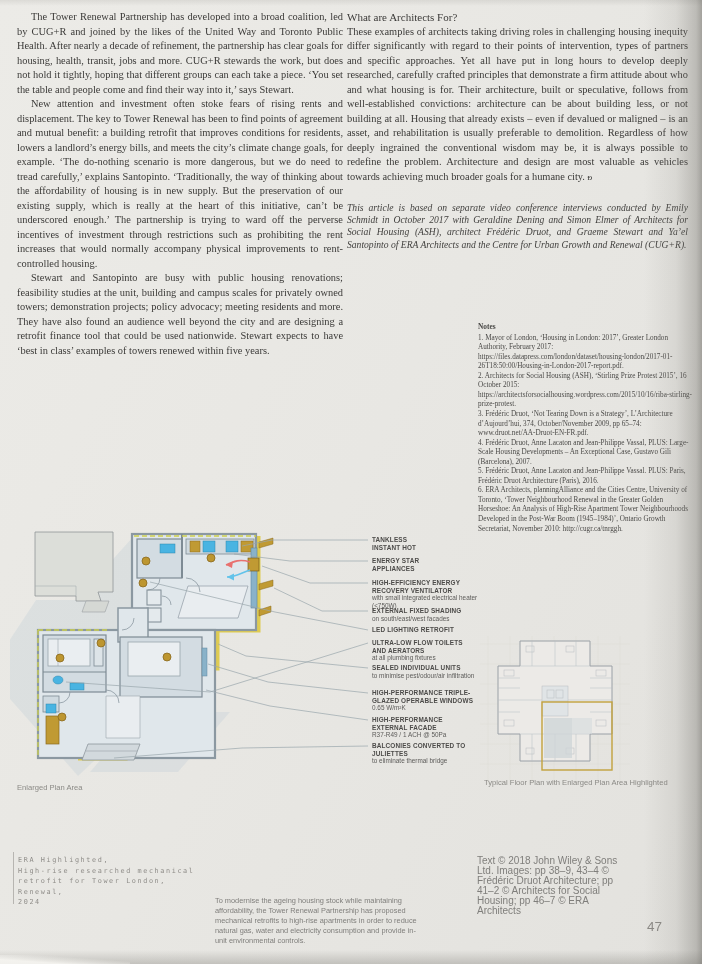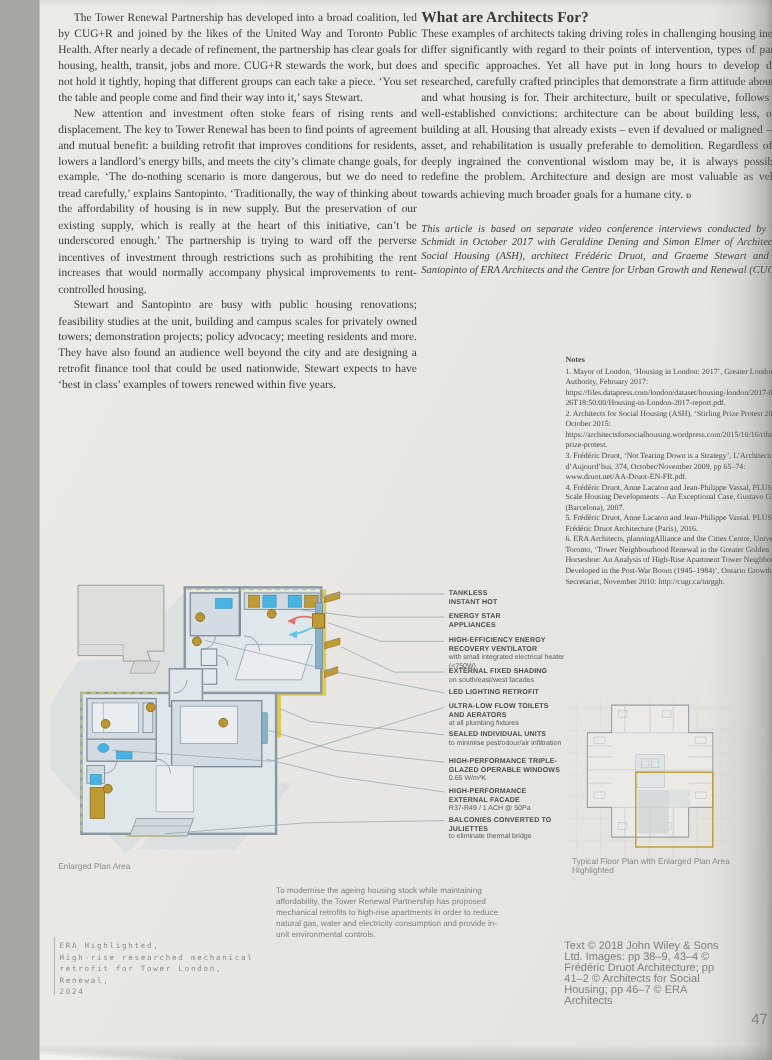--- a/index.html
+++ b/index.html
@@ -5,42 +5,41 @@
   html,body{margin:0;padding:0;}
   body{
     width:702px;height:964px;position:relative;overflow:hidden;
     background:#a9a7a3;
     font-family:"Liberation Serif","DejaVu Serif",serif;
   }
   .page{
     position:absolute;inset:0;
     background:linear-gradient(118deg,#ecebe7 0%,#e8e7e3 50%,#e3e2de 100%);
     overflow:hidden;
-    margin-left:36px;
   }
   
   .col-left{position:absolute;left:17px;top:10px;width:326px;color:#3b3a38;}
   .col-right{position:absolute;left:347px;top:10px;width:341px;color:#3b3a38;}
   .bodytext{font-size:10.4px;line-height:14.5px;text-align:justify;margin:0;}
   .bodytext.indent{text-indent:14px;}
-  .col-head{font-size:14px;font-weight:bold;margin:0;line-height:14.5px;}
+  .col-head{font-size:11px;font-weight:normal;margin:0;line-height:14.5px;}
   .endmark{font-style:normal;font-size:9px;letter-spacing:0;}
   .attribution{font-size:9.6px;line-height:12.2px;font-style:italic;margin:18px 0 0 0;text-align:justify;color:#42413f;}
   .notes{position:absolute;left:478px;top:322px;width:217px;color:#4a4947;}
   .notes-head{font-size:7.4px;font-weight:bold;margin:0 0 2px 0;line-height:9.6px;}
   .note{font-size:7.2px;line-height:9.55px;margin:0;word-break:break-word;}
   
   .anno{position:absolute;left:372px;font-family:"Liberation Sans","DejaVu Sans",sans-serif;color:#4c4b49;}
   .anno-label{font-size:6.4px;font-weight:bold;line-height:7.7px;letter-spacing:.15px;}
   .anno-detail{font-size:6.4px;line-height:7.5px;color:#5c5b59;}
   
   .plan-caption{position:absolute;font-family:"Liberation Sans","DejaVu Sans",sans-serif;font-size:7.6px;color:#8b8a86;}
   .credit-rule{position:absolute;left:13px;top:852px;width:1px;height:52px;background:#b7b5b1;}
   .credit-mono{position:absolute;left:18px;top:855px;font-family:"DejaVu Sans Mono","Liberation Mono",monospace;font-size:6.8px;letter-spacing:1.6px;line-height:10.6px;color:#8f8d89;white-space:nowrap;}
-  .credit-desc{position:absolute;left:215px;top:805px;width:202px;font-family:"Liberation Sans","DejaVu Sans",sans-serif;font-size:7.4px;line-height:10px;color:#7f7e7b;}
+  .credit-desc{position:absolute;left:215px;top:896px;width:202px;font-family:"Liberation Sans","DejaVu Sans",sans-serif;font-size:7.4px;line-height:10px;color:#7f7e7b;}
   .credit-copy{position:absolute;left:477px;top:856px;width:155px;font-family:"Liberation Sans","DejaVu Sans",sans-serif;font-size:10px;line-height:10px;color:#7f7e7b;}
   .page-number{position:absolute;left:647px;top:919px;font-family:"Liberation Sans","DejaVu Sans",sans-serif;font-size:13.5px;color:#8b8985;}
   
   .edge-right{position:absolute;right:0;top:0;bottom:0;width:58px;pointer-events:none;
     background:linear-gradient(to right,rgba(130,128,122,0) 0%,rgba(130,128,122,.14) 55%,rgba(105,103,97,.34) 90%,rgba(88,86,80,.48) 100%);}
   .edge-bottom{position:absolute;left:0;right:0;bottom:0;height:14px;pointer-events:none;
     background:linear-gradient(to bottom,rgba(110,108,102,0),rgba(110,108,102,.30));}
   .edge-top{position:absolute;left:0;right:0;top:0;height:6px;pointer-events:none;
     background:linear-gradient(to bottom,rgba(120,118,112,.14),rgba(120,118,112,0));}
   .corner-curl{position:absolute;left:0;bottom:0;width:130px;height:9px;pointer-events:none;

